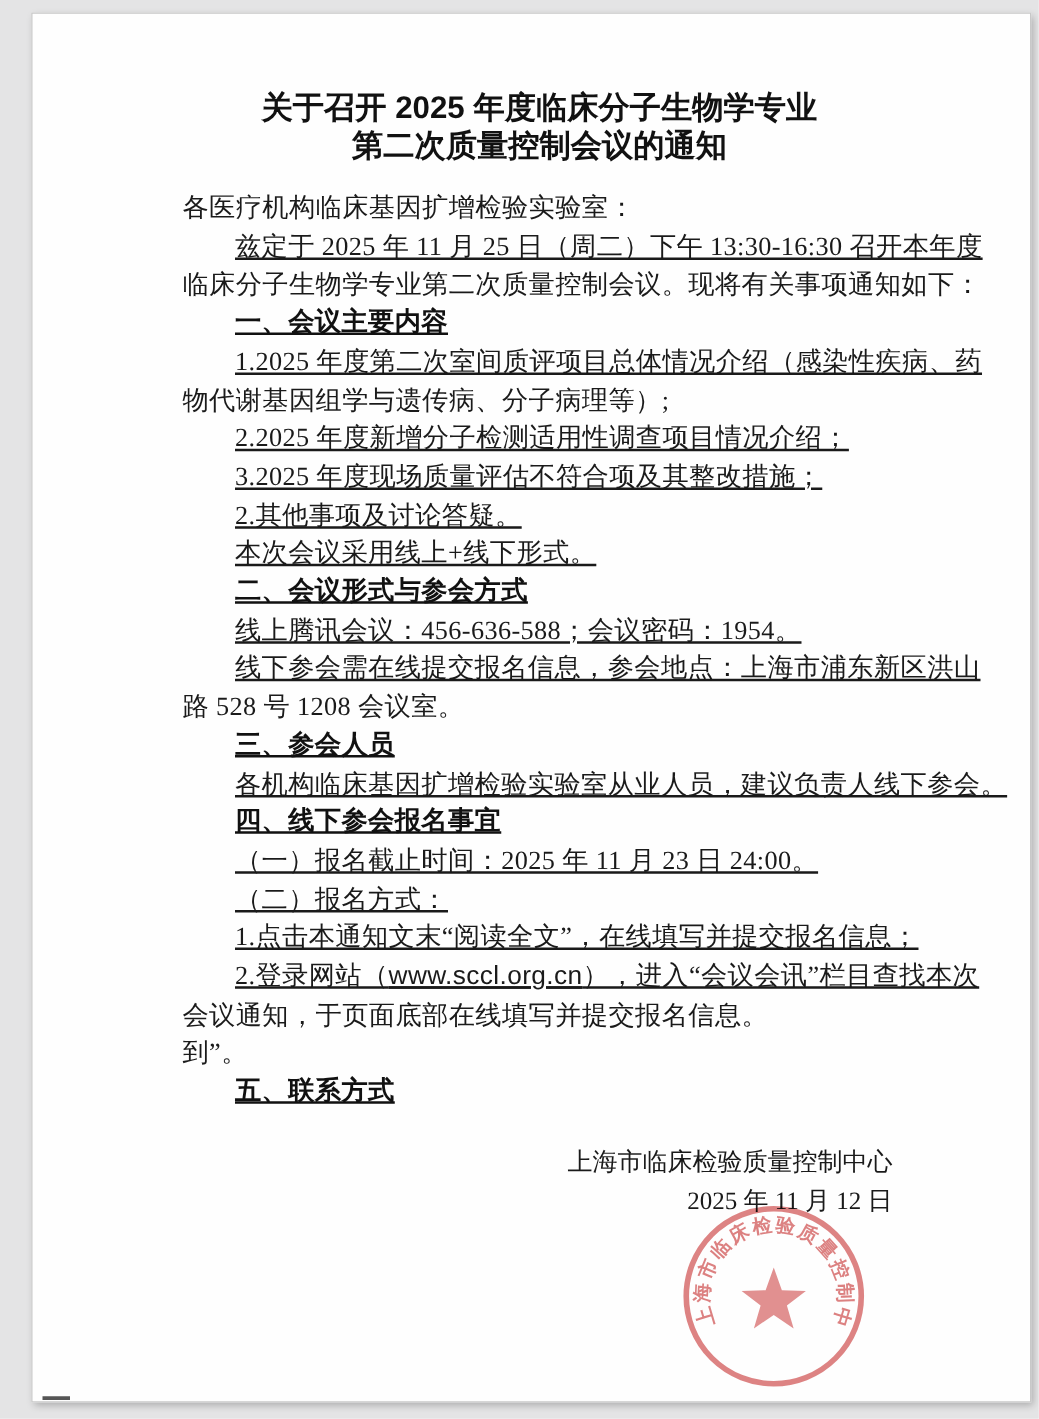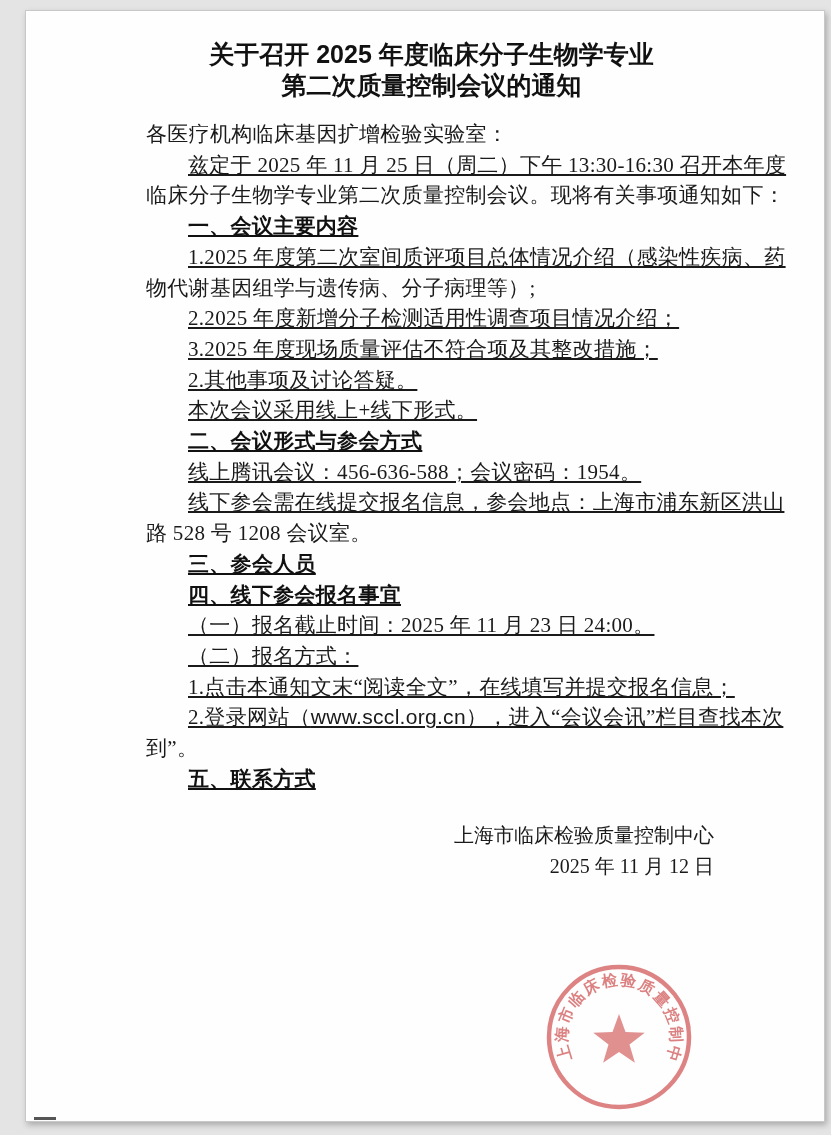--- a/index.html
+++ b/index.html
@@ -14,21 +14,21 @@
   .page{
     position:absolute;left:25px;top:10px;
     width:800px;height:1112px;
     background:#fefefe;
     border:1px solid #c8c8c8;
     box-shadow:2px 3px 6px rgba(0,0,0,0.25);
     box-sizing:border-box;
   }
   .content{
     position:absolute;left:120px;top:0;width:600px;
-    padding-top:28px;
+    padding-top:60px;
   }
   .title{
     text-align:center;
     font-family:"Liberation Sans","DejaVu Sans",sans-serif;
     font-weight:bold;
     font-size:25px;
     line-height:31px;
     margin-left:-29px;
     margin-bottom:18px;
     color:#111;
@@ -94,25 +94,27 @@
       <p>物代谢基因组学与遗传病、分子病理等）;</p>
       <p class="i">2.2025 年度新增分子检测适用性调查项目情况介绍；</p>
       <p class="i">3.2025 年度现场质量评估不符合项及其整改措施；</p>
       <p class="i">2.其他事项及讨论答疑。</p>
       <p class="i">本次会议采用线上+线下形式。</p>
       <p class="i h">二、会议形式与参会方式</p>
       <p class="i">线上腾讯会议：456-636-588；会议密码：1954。</p>
       <p class="i">线下参会需在线提交报名信息，参会地点：上海市浦东新区洪山</p>
       <p>路 528 号 1208 会议室。</p>
       <p class="i h">三、参会人员</p>
+      <p class="i">各机构临床基因扩增检验实验室从业人员，建议负责人线下参会。</p>
       <p class="i h">四、线下参会报名事宜</p>
       <p class="i">（一）报名截止时间：2025 年 11 月 23 日 24:00。</p>
       <p class="i">（二）报名方式：</p>
       <p class="i">1.点击本通知文末“阅读全文”，在线填写并提交报名信息；</p>
       <p class="i"><span>2.登录网站（</span><span class="url">www.sccl.org.cn</span><span>），进入“会议会讯”栏目查找本次</span></p>
+      <p>会议通知，于页面底部在线填写并提交报名信息。</p>
       <p>到”。</p>
       <p class="i h">五、联系方式</p>
     </div>
 
     <div class="signature">
       <div>上海市临床检验质量控制中心</div>
       <div>2025 年 11 月 12 日</div>
     </div>
 
   </div>

